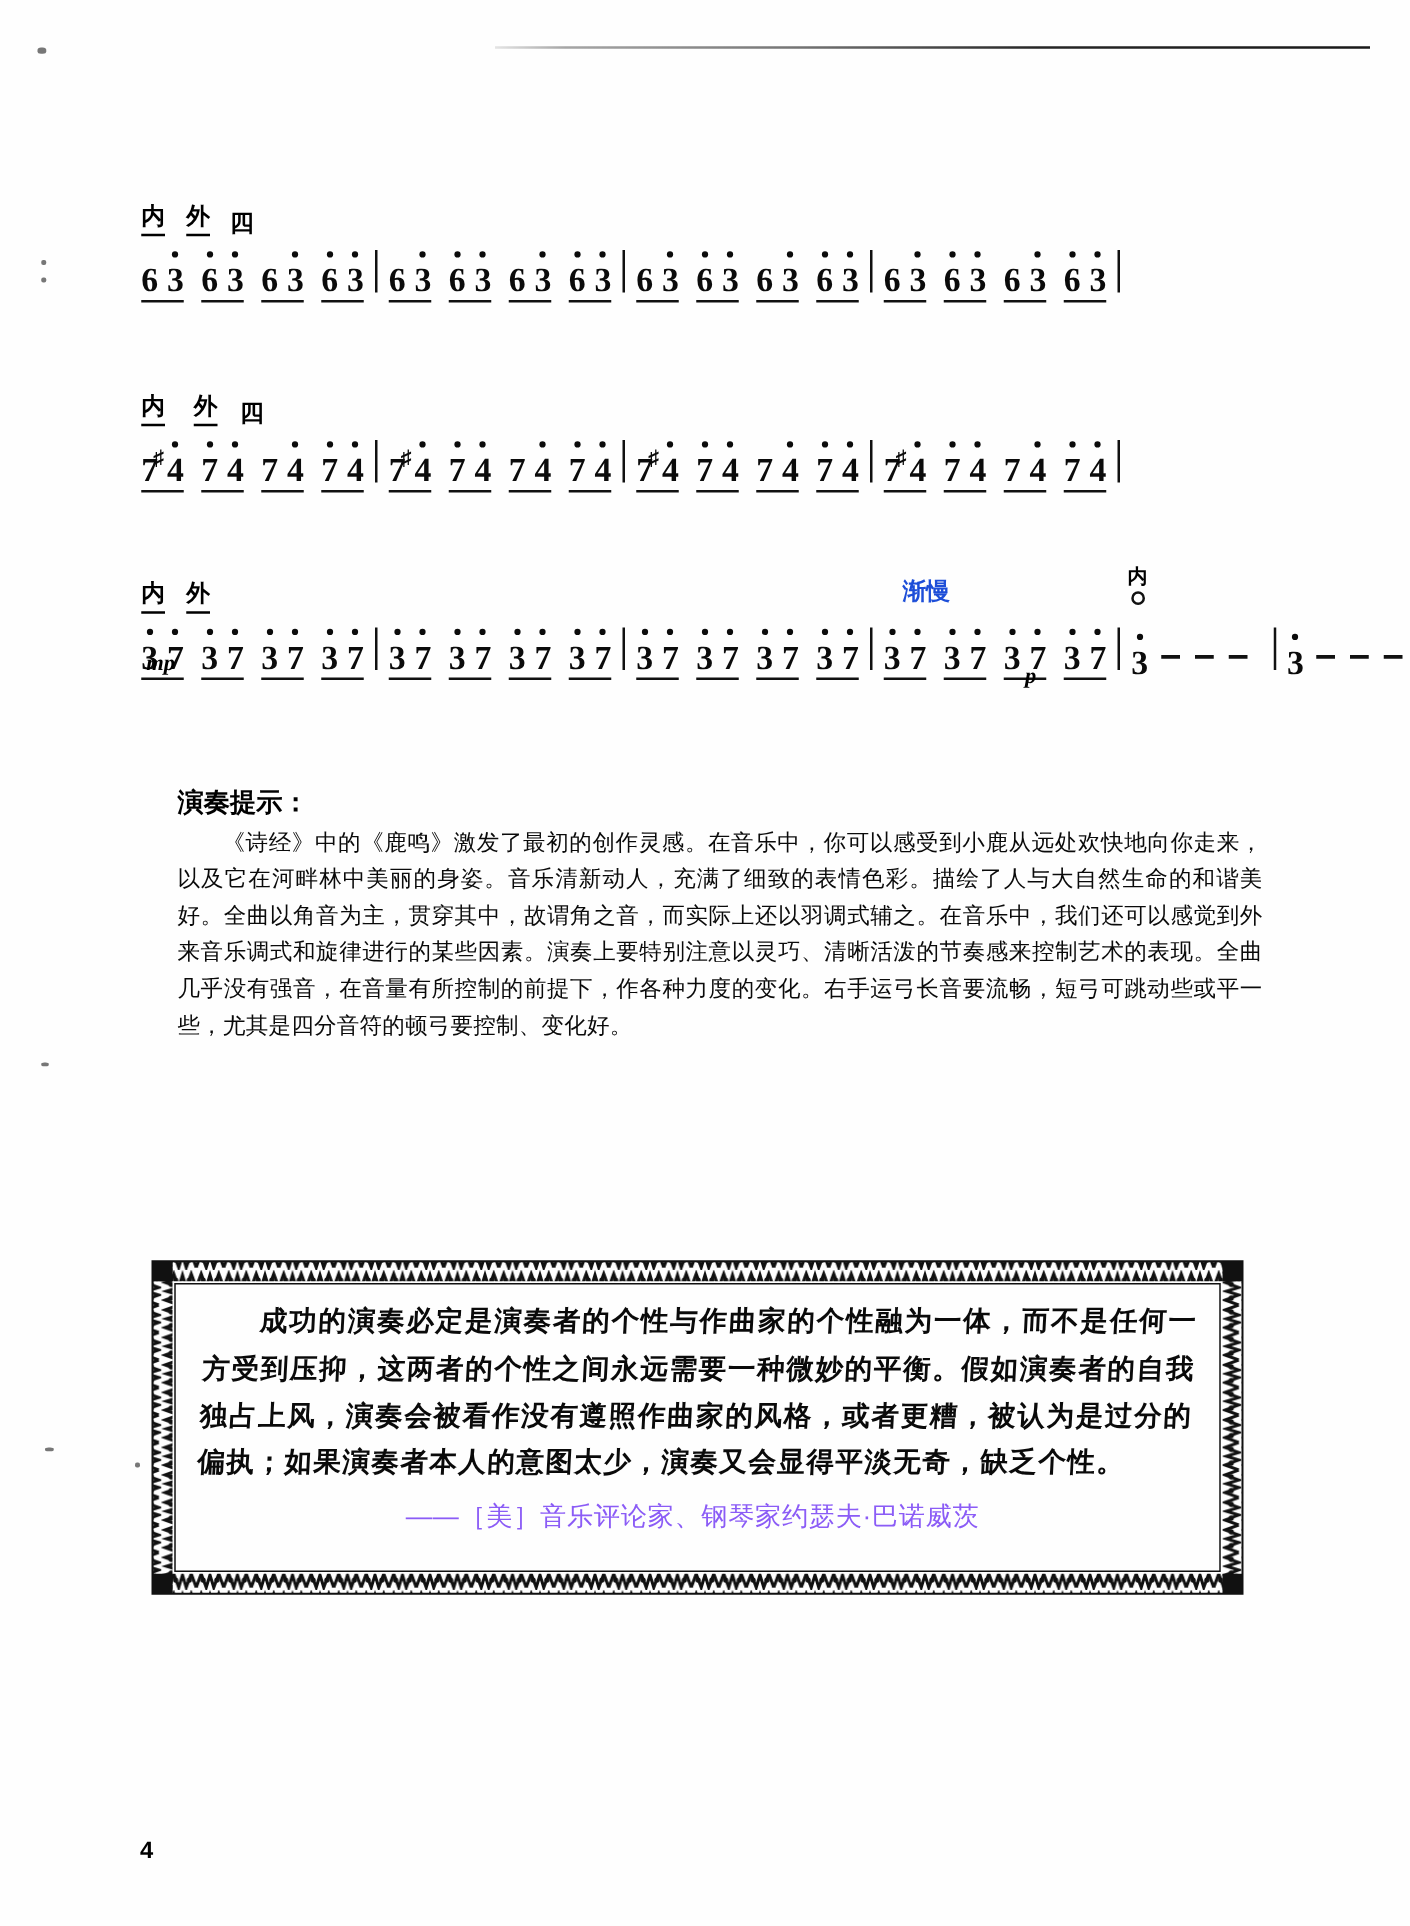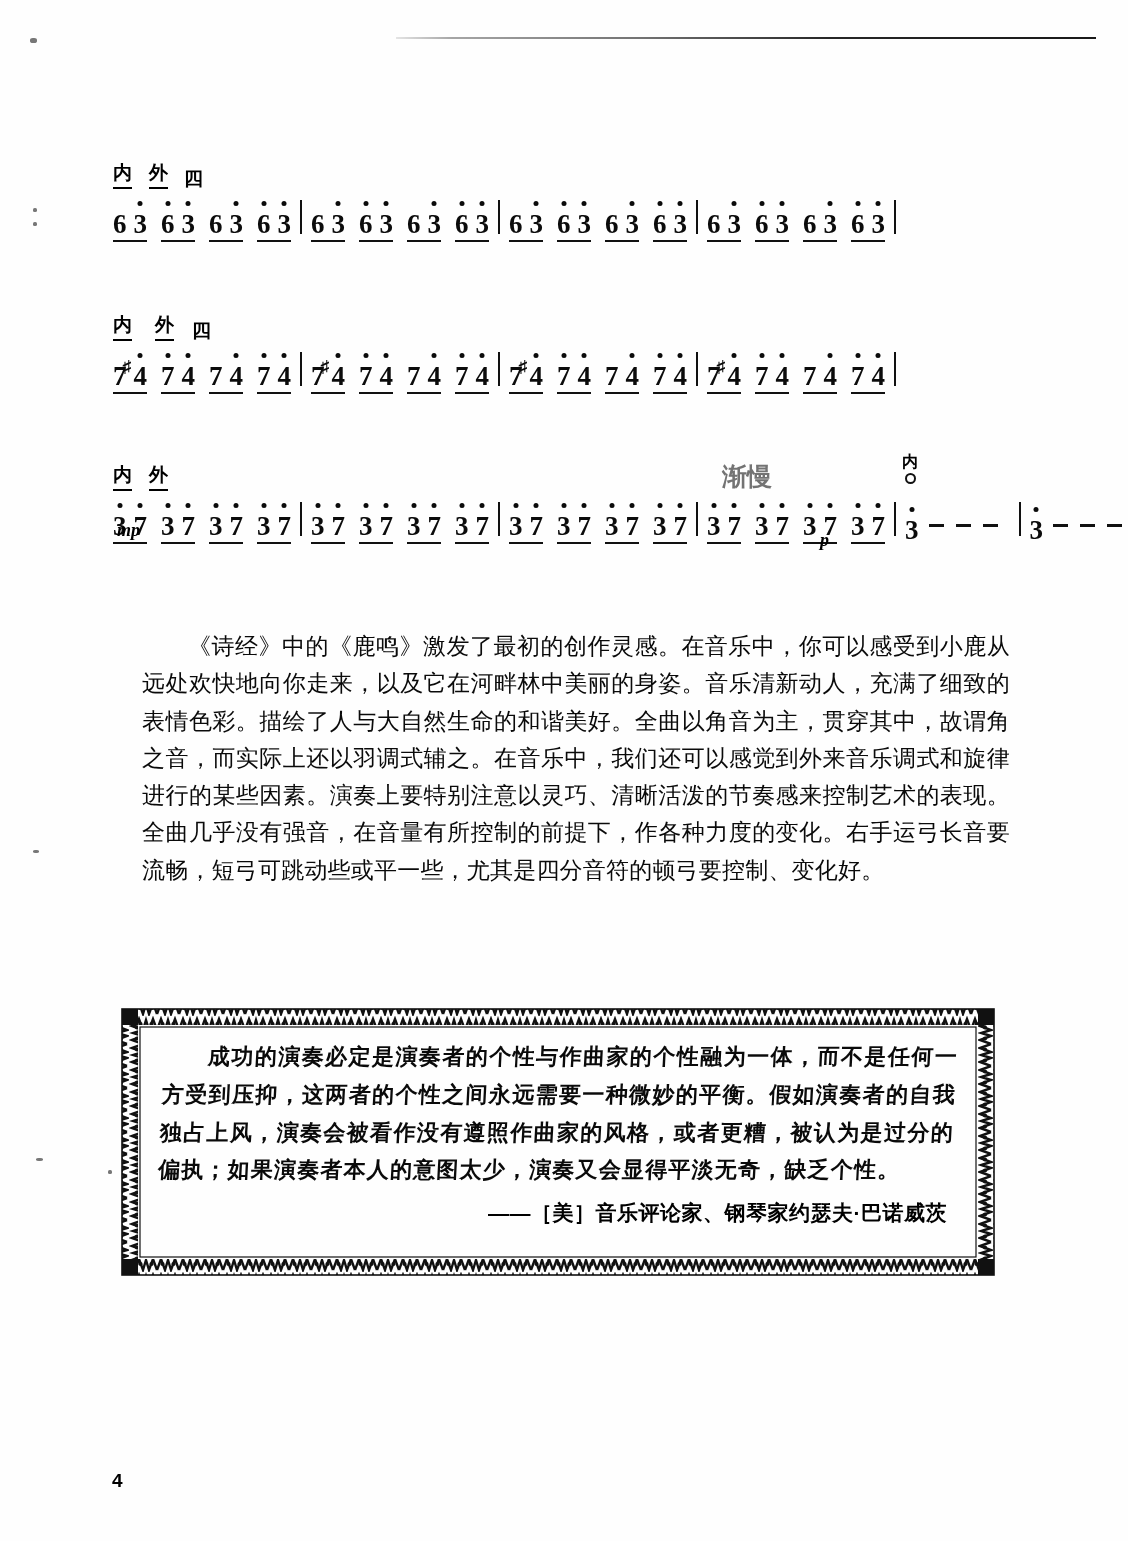--- a/index.html
+++ b/index.html
@@ -155,22 +155,22 @@
     font-family: "Liberation Serif", "DejaVu Serif", serif;
     font-style: italic;
     font-weight: bold;
     font-size: 18px;
     color: #000;
   }
   .tempo-mark {
     position: absolute;
     font-family: "Liberation Sans", "DejaVu Sans", sans-serif;
     font-weight: bold;
-    font-size: 25px;
-    color: #737373;
+    font-size: 19px;
+    color: #1d4ed8;
   }
   .harmonic-stack {
     position: absolute;
     text-align: center;
     width: 28px;
   }
   .harmonic-stack .hlabel {
     font-family: "Liberation Sans", "DejaVu Sans", sans-serif;
     font-weight: bold;
     font-size: 16px;
@@ -195,22 +195,22 @@
   }
   .prose h2 {
     margin: 0 0 6px 0;
     font-family: "Liberation Sans", "DejaVu Sans", sans-serif;
     font-weight: bold;
     font-size: 21px;
     color: #000;
   }
   .prose p {
     margin: 0;
-    font-family: Liberation Sans, sans-serif;
-    font-size: 23px;
+    font-family: Liberation Mono, monospace;
+    font-size: 18px;
     line-height: 1.62;
     color: #0a0a0a;
     text-align: justify;
     text-indent: 2em;
     letter-spacing: 0.2px;
   }
 
   
   .quotebox {
     position: absolute;
@@ -242,25 +242,25 @@
     line-height: 1.72;
     color: #0a0a0a;
     text-align: justify;
     text-indent: 2em;
     letter-spacing: 1.2px;
     font-weight: bold;
     transform: skewX(-3deg);
   }
   .qb-attrib {
     margin-top: 10px;
-    text-align: right;
+    text-align: center;
     font-family: "Liberation Sans", "DejaVu Sans", sans-serif;
-    font-weight: bold;
+    font-weight: normal;
     font-size: 21px;
-    color: #000000;
+    color: #8b5cf6;
     padding-right: 8px;
     letter-spacing: 0.5px;
   }
 
   
   .pagenum {
     position: absolute;
     left: 112px;
     top: 1470px;
     font-family: "Liberation Sans", "DejaVu Sans", sans-serif;
@@ -553,20 +553,21 @@
     <span class="tempo-mark" style="left:722px;top:8px;">渐慢</span>
     <span class="dyn" style="left:117px;top:68px;">mp</span>
     <span class="dyn" style="left:820px;top:78px;">p</span>
     <span class="harmonic-stack" style="left:896px;top:2px;">
       <span class="hlabel">内</span>
       <span class="hcircle"></span>
     </span>
   </div>
 
   <div class="prose" style="top:628px;">
+    <h2>演奏提示：</h2>
     <p>《诗经》中的《鹿鸣》激发了最初的创作灵感。在音乐中，你可以感受到小鹿从远处欢快地向你走来，以及它在河畔林中美丽的身姿。音乐清新动人，充满了细致的表情色彩。描绘了人与大自然生命的和谐美好。全曲以角音为主，贯穿其中，故谓角之音，而实际上还以羽调式辅之。在音乐中，我们还可以感觉到外来音乐调式和旋律进行的某些因素。演奏上要特别注意以灵巧、清晰活泼的节奏感来控制艺术的表现。全曲几乎没有强音，在音量有所控制的前提下，作各种力度的变化。右手运弓长音要流畅，短弓可跳动些或平一些，尤其是四分音符的顿弓要控制、变化好。</p>
   </div>
 
   <div class="quotebox">
     <svg class="qb-ornament" viewBox="0 0 890 284" preserveAspectRatio="none" xmlns="http://www.w3.org/2000/svg">
       <defs>
         <pattern id="orn-h" x="0" y="0" width="22" height="16" patternUnits="userSpaceOnUse">
           <path d="M0,14 L4,3 L8,14 L11,4 L14,14 L18,3 L22,14" fill="none" stroke="#111" stroke-width="2.4" stroke-linejoin="miter"></path>
           <circle cx="5.5" cy="8" r="2.1" fill="#111"></circle>
           <circle cx="16.5" cy="8" r="2.1" fill="#111"></circle>

